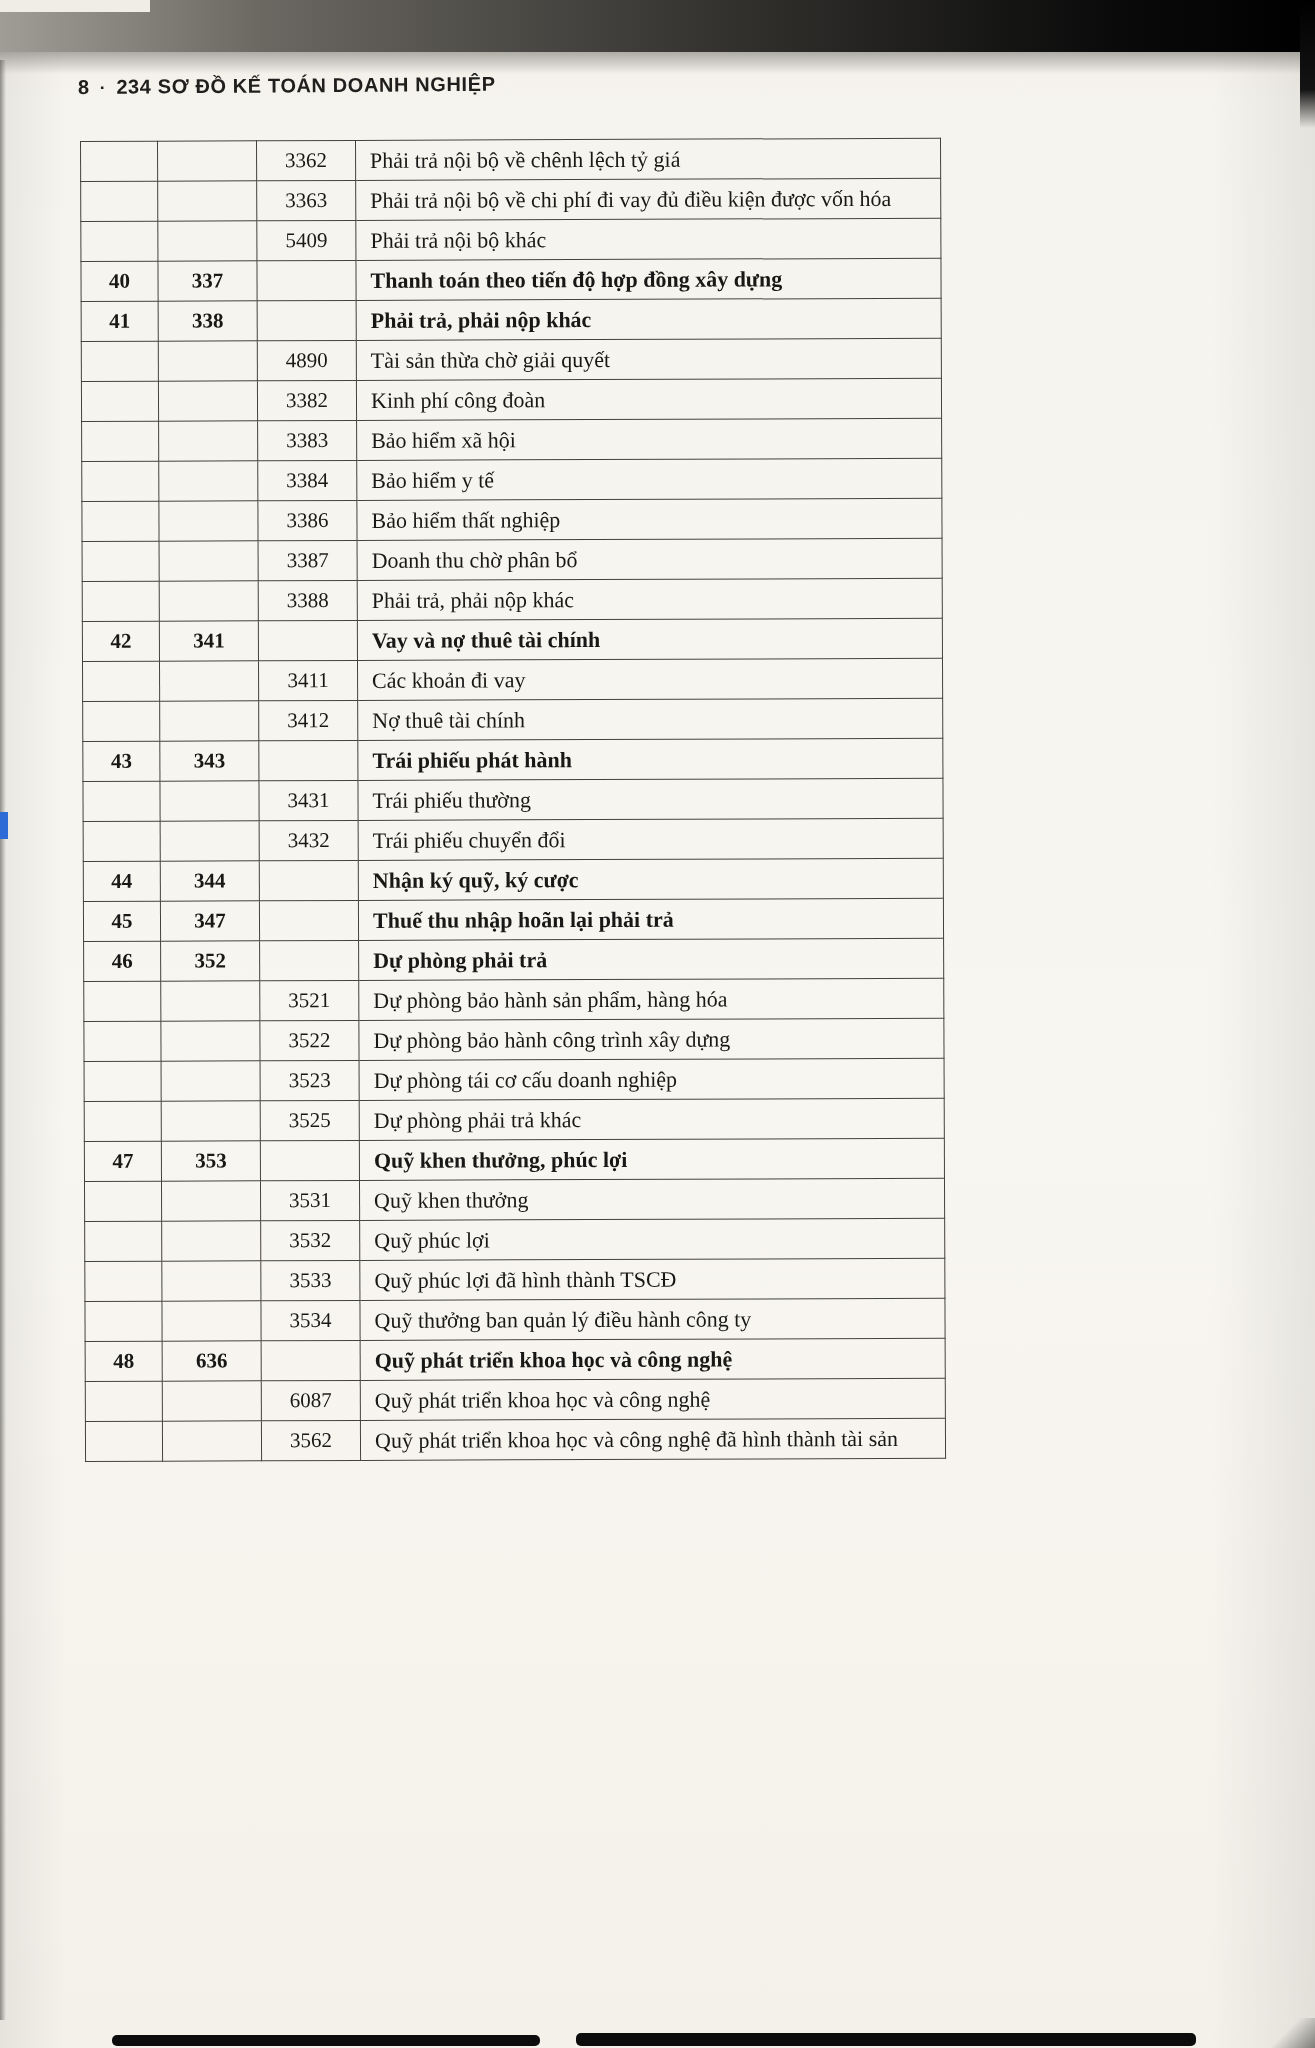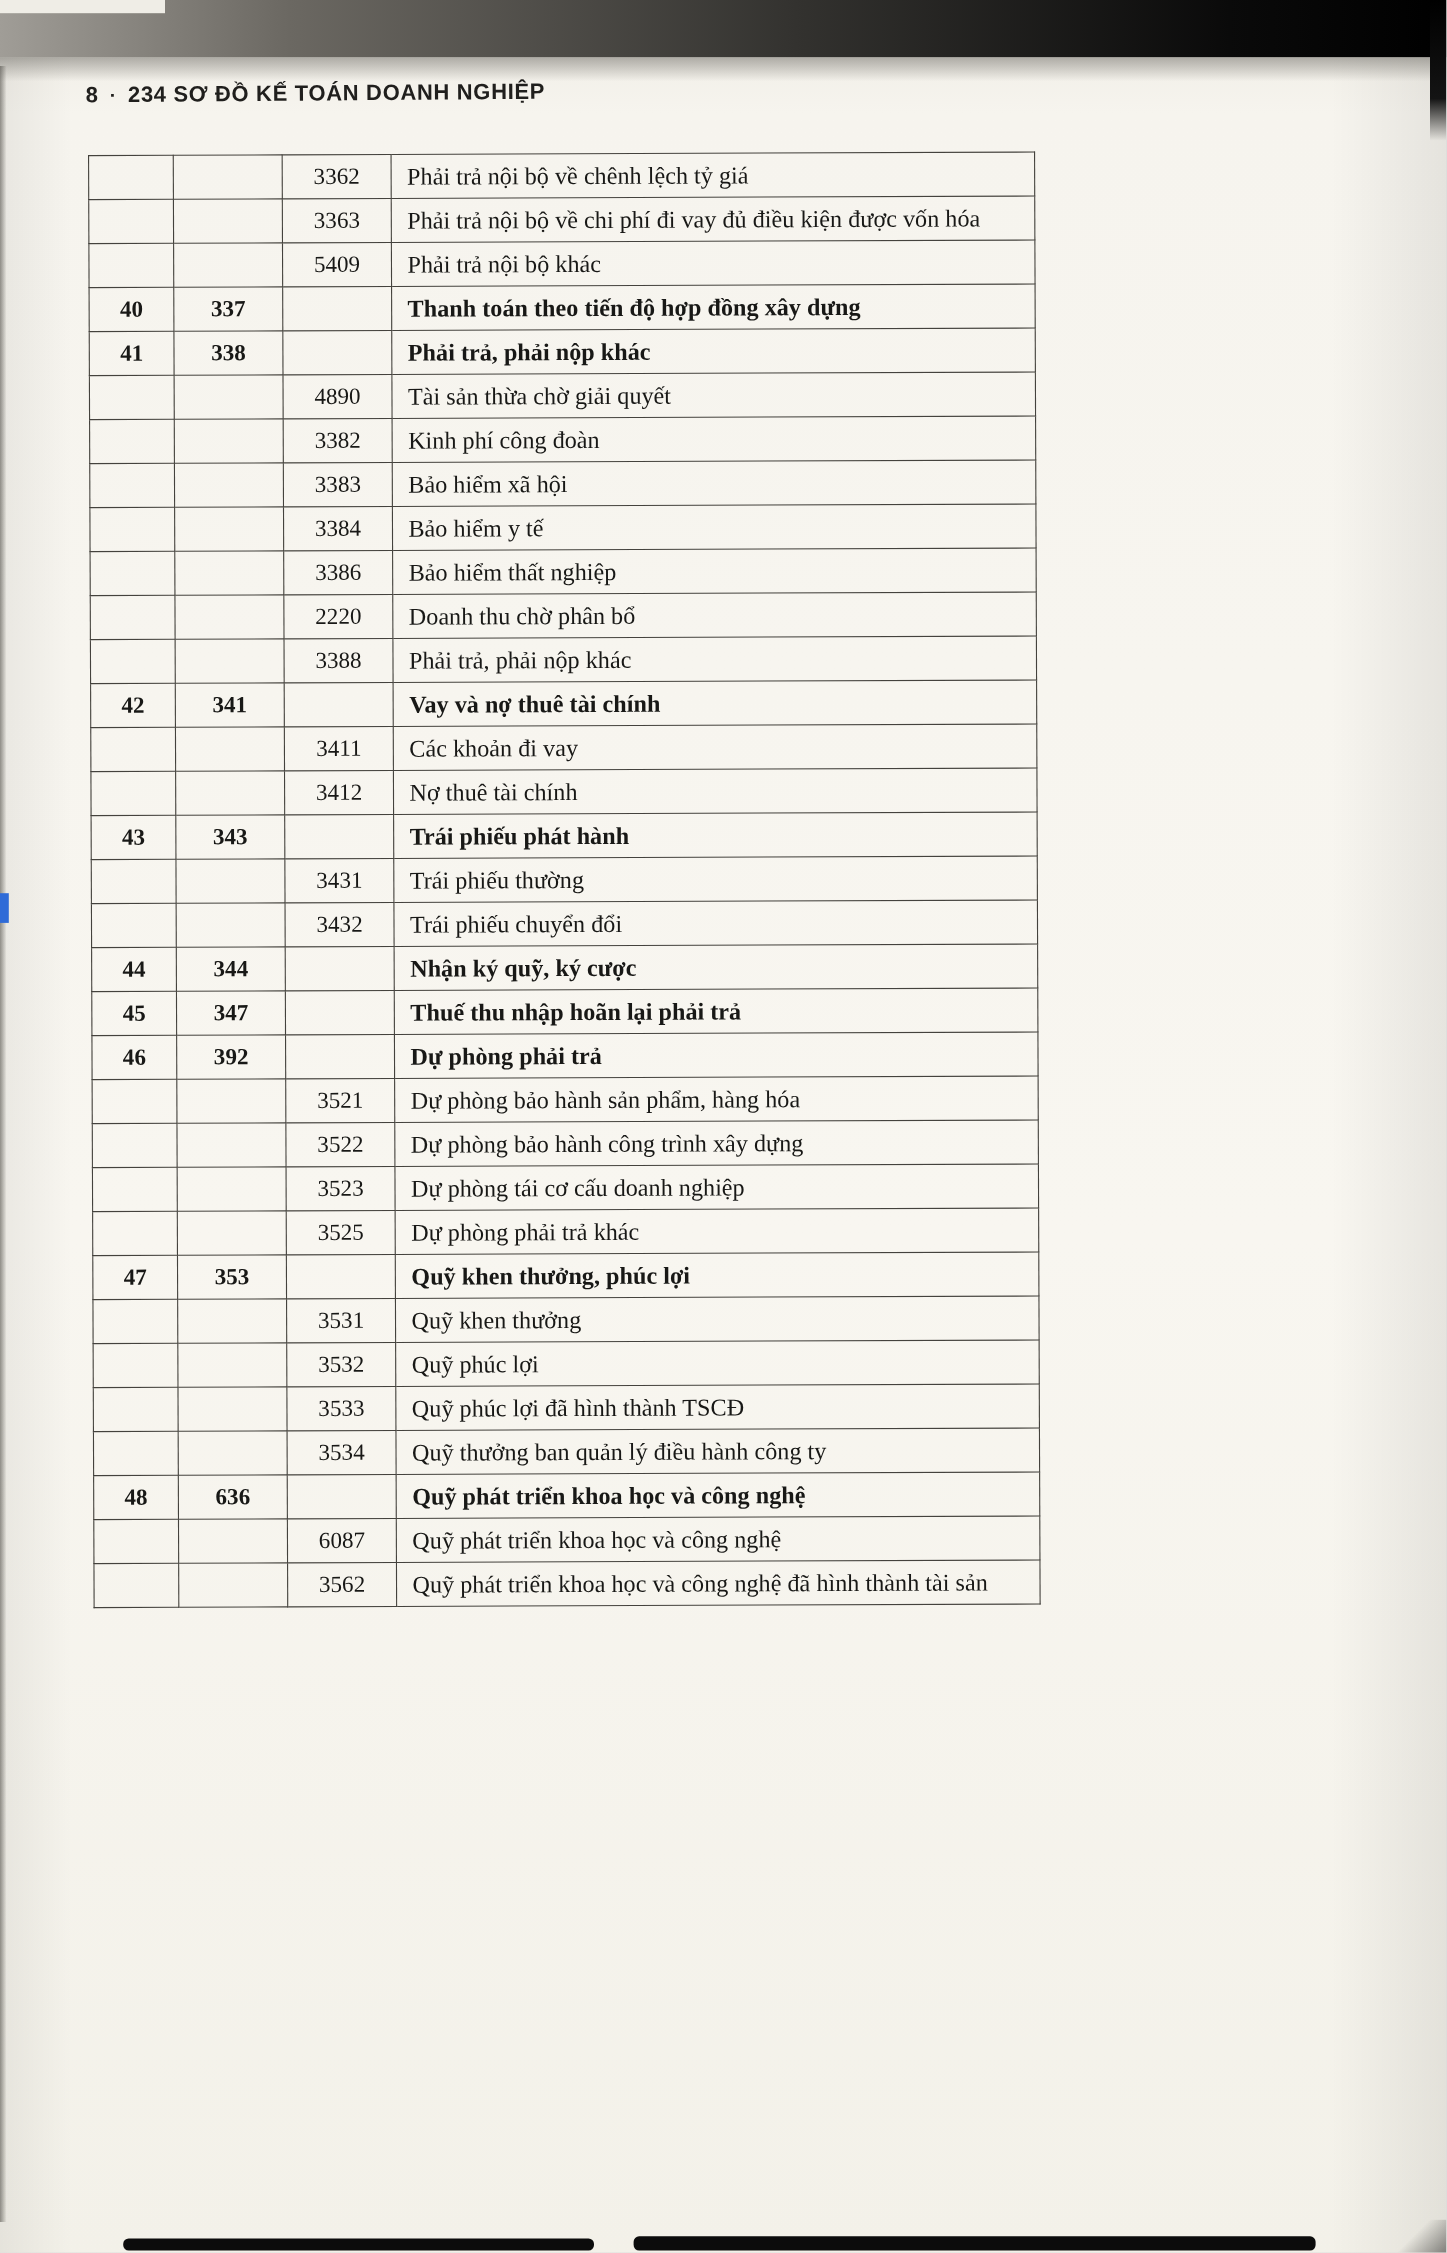--- a/index.html
+++ b/index.html
@@ -165,21 +165,21 @@
         </tr>
         <tr>
           <td class="col-stt"></td>
           <td class="col-code"></td>
           <td class="col-sub">3386</td>
           <td class="col-name">Bảo hiểm thất nghiệp</td>
         </tr>
         <tr>
           <td class="col-stt"></td>
           <td class="col-code"></td>
-          <td class="col-sub">2220</td>
+          <td class="col-sub">3387</td>
           <td class="col-name">Doanh thu chờ phân bổ</td>
         </tr>
         <tr>
           <td class="col-stt"></td>
           <td class="col-code"></td>
           <td class="col-sub">3388</td>
           <td class="col-name">Phải trả, phải nộp khác</td>
         </tr>
         <tr class="bold">
           <td class="col-stt">42</td>
@@ -224,21 +224,21 @@
           <td class="col-name">Nhận ký quỹ, ký cược</td>
         </tr>
         <tr class="bold">
           <td class="col-stt">45</td>
           <td class="col-code">347</td>
           <td class="col-sub"></td>
           <td class="col-name">Thuế thu nhập hoãn lại phải trả</td>
         </tr>
         <tr class="bold">
           <td class="col-stt">46</td>
-          <td class="col-code">392</td>
+          <td class="col-code">352</td>
           <td class="col-sub"></td>
           <td class="col-name">Dự phòng phải trả</td>
         </tr>
         <tr>
           <td class="col-stt"></td>
           <td class="col-code"></td>
           <td class="col-sub">3521</td>
           <td class="col-name">Dự phòng bảo hành sản phẩm, hàng hóa</td>
         </tr>
         <tr>

